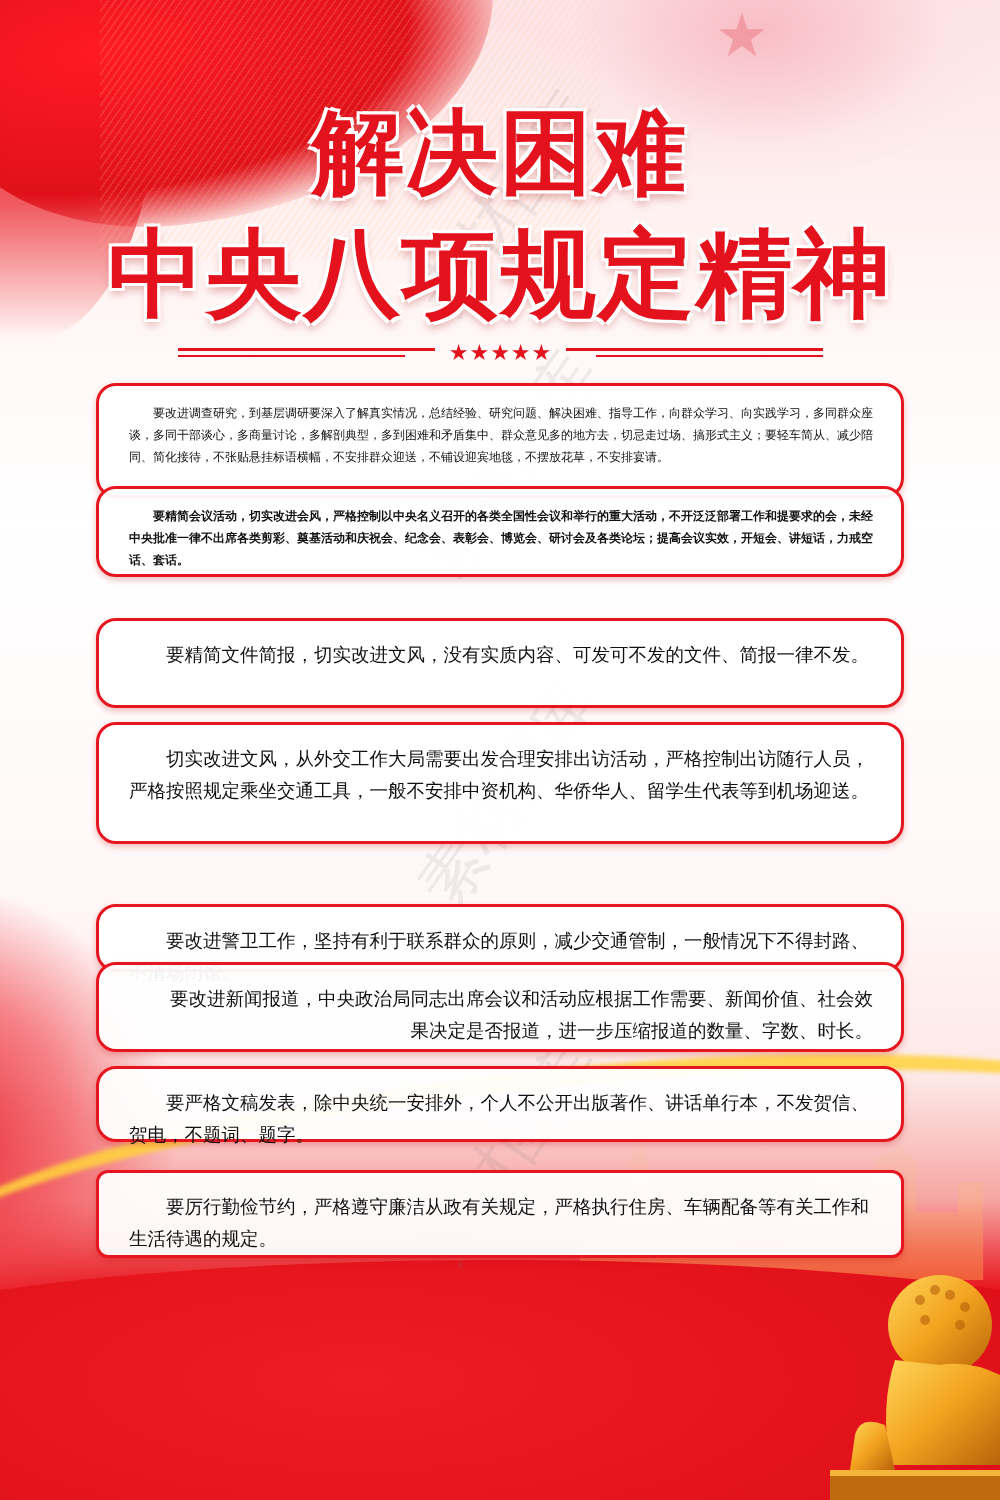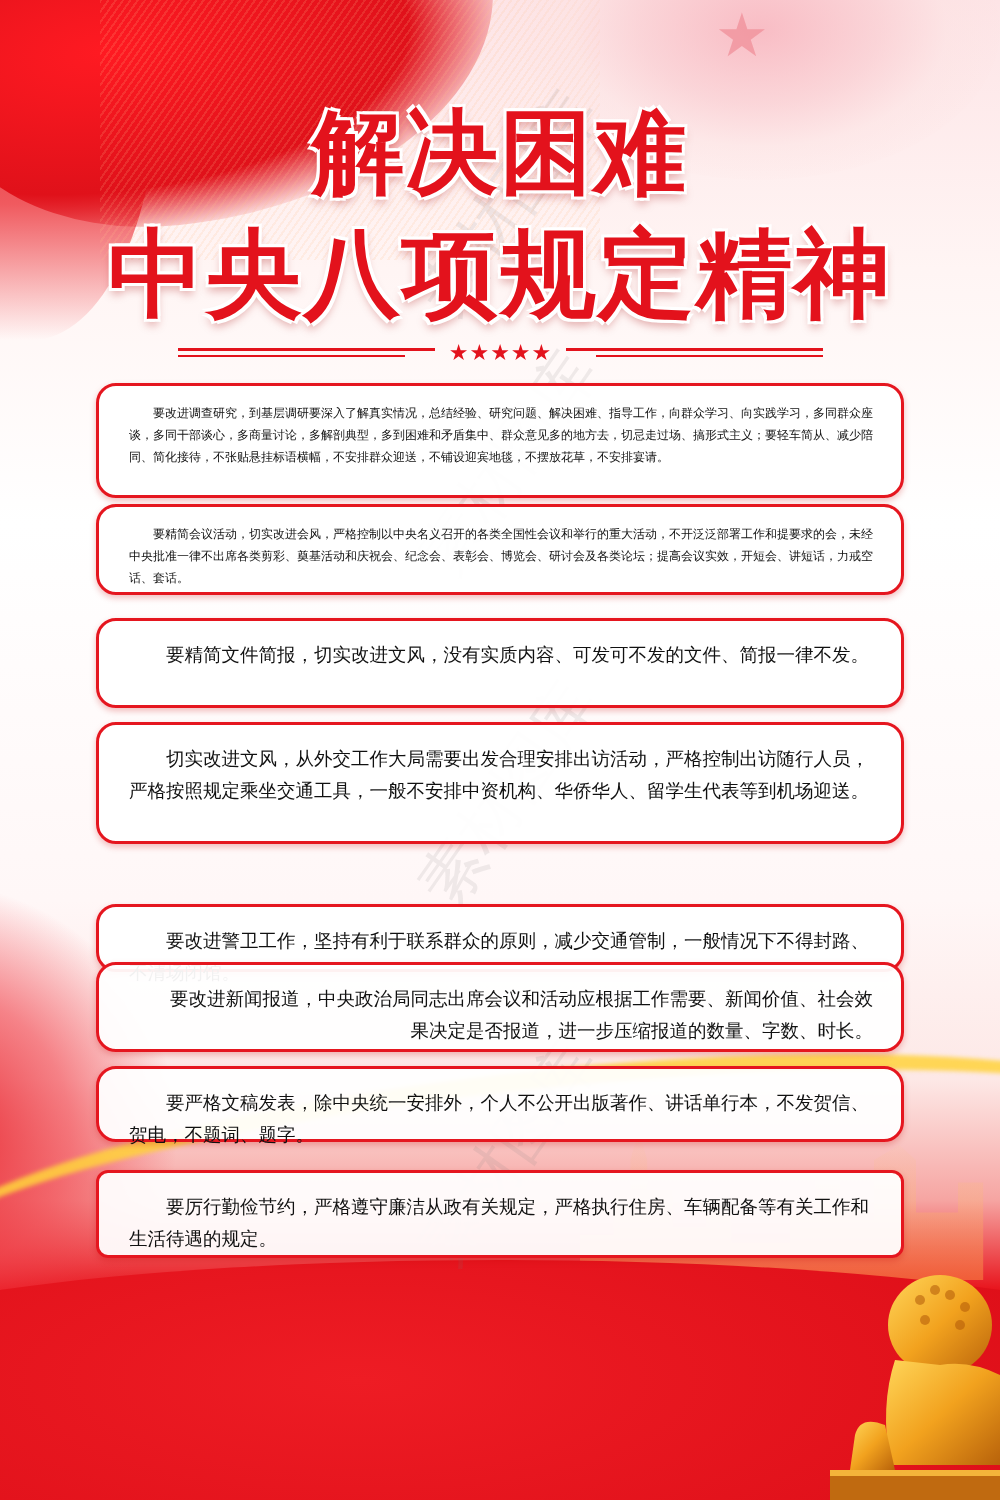--- a/index.html
+++ b/index.html
@@ -156,21 +156,21 @@
 <div class="divider">
   <div class="div-lines right"></div>
   <span class="stars">★★★★★</span>
   <div class="div-lines left"></div>
 </div>
 
 <div class="card small" style="top:383px; height:115px;">
   <p>要改进调查研究，到基层调研要深入了解真实情况，总结经验、研究问题、解决困难、指导工作，向群众学习、向实践学习，多同群众座谈，多同干部谈心，多商量讨论，多解剖典型，多到困难和矛盾集中、群众意见多的地方去，切忌走过场、搞形式主义；要轻车简从、减少陪同、简化接待，不张贴悬挂标语横幅，不安排群众迎送，不铺设迎宾地毯，不摆放花草，不安排宴请。</p>
 </div>
 
-<div class="card small" style="top:504px; height:91px;">
+<div class="card small" style="top:486px; height:91px;font-weight:bold;">
   <p>要精简会议活动，切实改进会风，严格控制以中央名义召开的各类全国性会议和举行的重大活动，不开泛泛部署工作和提要求的会，未经中央批准一律不出席各类剪彩、奠基活动和庆祝会、纪念会、表彰会、博览会、研讨会及各类论坛；提高会议实效，开短会、讲短话，力戒空话、套话。</p>
 </div>
 
 <div class="card big" style="top:618px; height:90px;">
   <p>要精简文件简报，切实改进文风，没有实质内容、可发可不发的文件、简报一律不发。</p>
 </div>
 
 <div class="card big" style="top:722px; height:122px;">
   <p>切实改进文风，从外交工作大局需要出发合理安排出访活动，严格控制出访随行人员，严格按照规定乘坐交通工具，一般不安排中资机构、华侨华人、留学生代表等到机场迎送。</p>
 </div>

